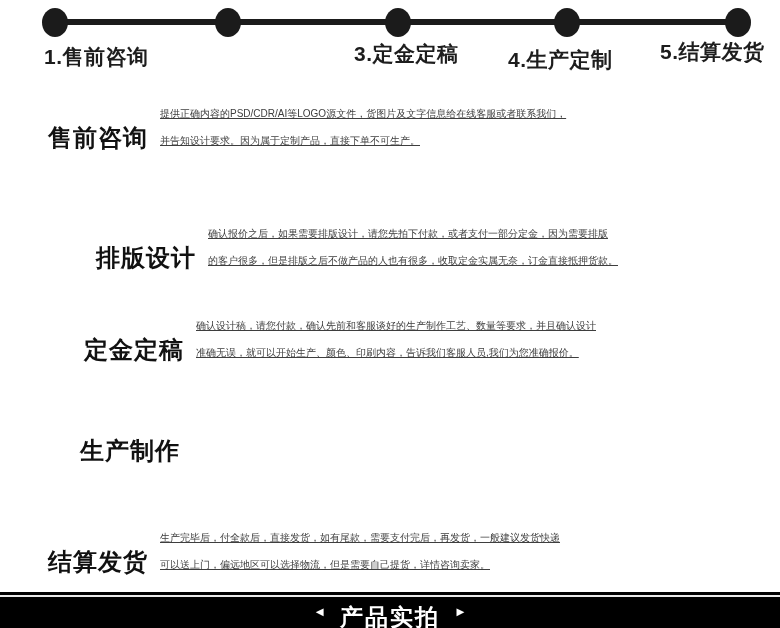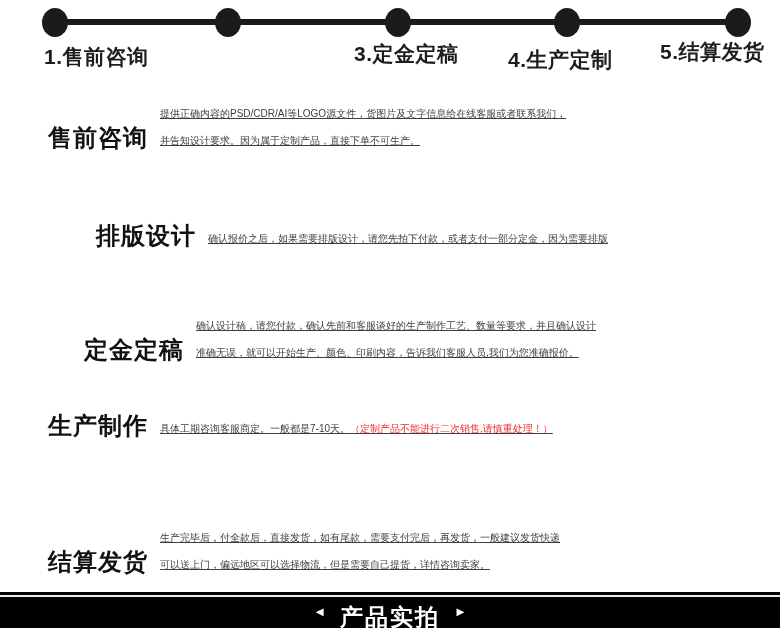--- a/index.html
+++ b/index.html
@@ -35,21 +35,21 @@
   .lab-3 { left: 354px; top: 40px; }
   .lab-4 { left: 508px; top: 46px; }
   .lab-5 { left: 660px; top: 38px; }
 
   
   .section {
     position: absolute; left: 0; width: 637px;
     display: flex; align-items: flex-end;
   }
   .sec-1 { top: 100px; } .sec-2 { top: 220px; padding-left: 48px; } .sec-3 { top: 312px; margin-left: 36px; }
-  .sec-4 { top: 410px; } .sec-5 { top: 524px; }
+  .sec-4 { top: 435px; padding-left: 32px; } .sec-5 { top: 524px; }
   .section-title {
     flex: 0 0 112px;
     margin-left: 48px;
     font-size: 24px; font-weight: 700; color: #111111;
     letter-spacing: 1px; white-space: nowrap;
   }
   .section-body {
     flex: 1;
     font-size: 10px; line-height: 27px; color: #3e3e3e; text-decoration: underline;
   }
@@ -98,35 +98,35 @@
     <div class="section-body">
       <div class="body-line">提供正确内容的PSD/CDR/AI等LOGO源文件，货图片及文字信息给在线客服或者联系我们，</div>
       <div class="body-line">并告知设计要求。因为属于定制产品，直接下单不可生产。</div>
     </div>
   </div>
 
   <div class="section sec-2">
     <div class="section-title">排版设计</div>
     <div class="section-body">
       <div class="body-line">确认报价之后，如果需要排版设计，请您先拍下付款，或者支付一部分定金，因为需要排版</div>
+      <div class="body-line">的客户很多，但是排版之后不做产品的人也有很多，收取定金实属无奈，订金直接抵押货款。</div>
     </div>
   </div>
 
   <div class="section sec-3">
     <div class="section-title">定金定稿</div>
     <div class="section-body">
       <div class="body-line">确认设计稿，请您付款，确认先前和客服谈好的生产制作工艺、数量等要求，并且确认设计</div>
       <div class="body-line">准确无误，就可以开始生产、颜色、印刷内容，告诉我们客服人员,我们为您准确报价。</div>
     </div>
   </div>
 
   <div class="section sec-4">
     <div class="section-title">生产制作</div>
     <div class="section-body">
-      <div class="body-line"><span>具体工期咨询客服商定。一般都是7-10天。</span><span class="note-red">（定制产品不能进行二次销售,请慎重处理！）</span></div>
     </div>
   </div>
 
   <div class="section sec-5">
     <div class="section-title">结算发货</div>
     <div class="section-body">
       <div class="body-line">生产完毕后，付全款后，直接发货，如有尾款，需要支付完后，再发货，一般建议发货快递</div>
       <div class="body-line">可以送上门，偏远地区可以选择物流，但是需要自己提货，详情咨询卖家。</div>
     </div>
   </div>

